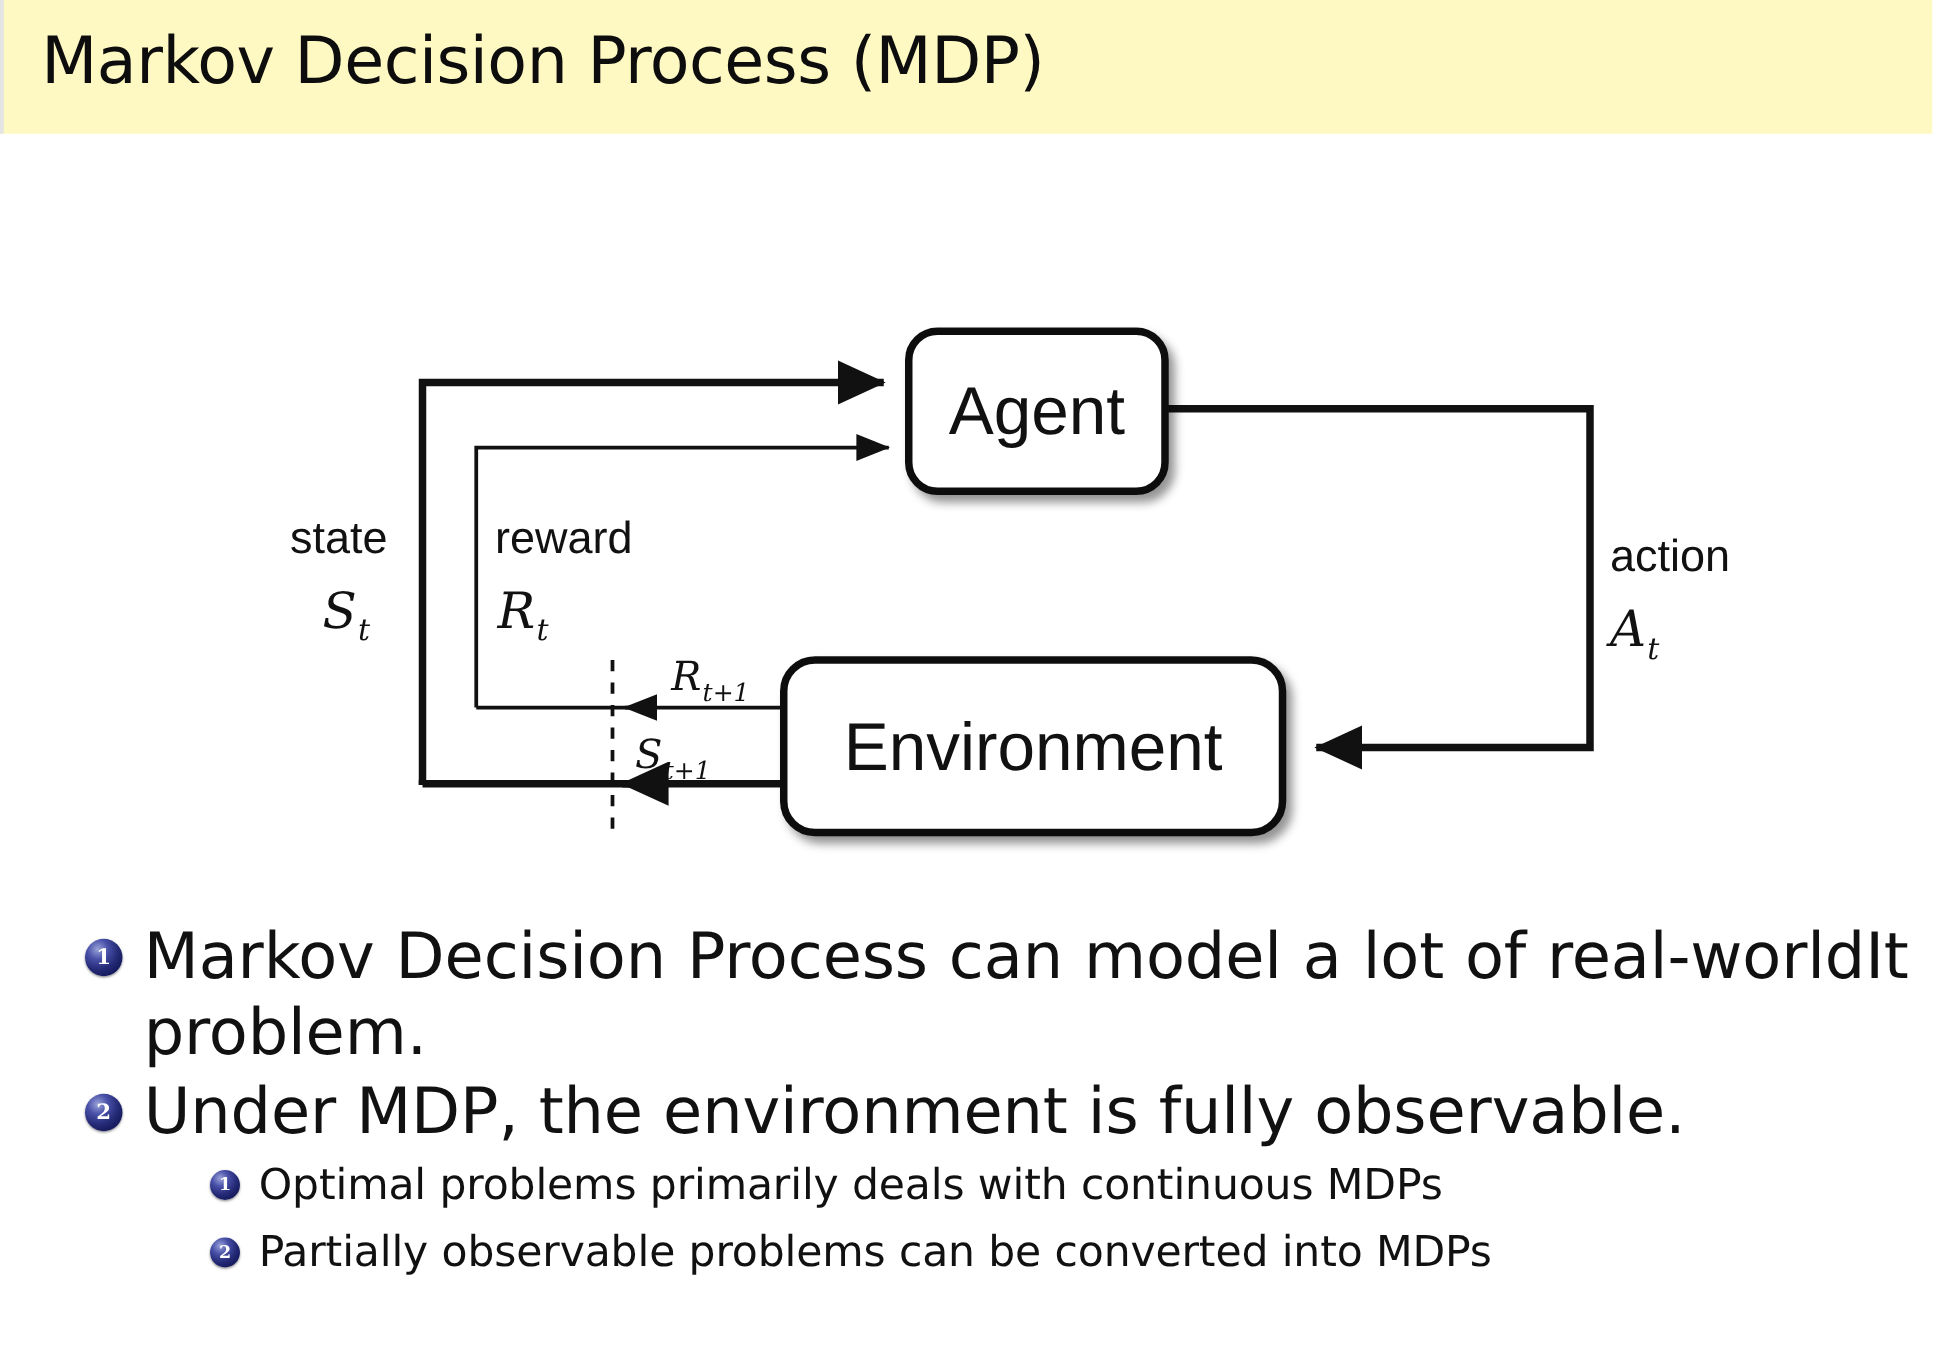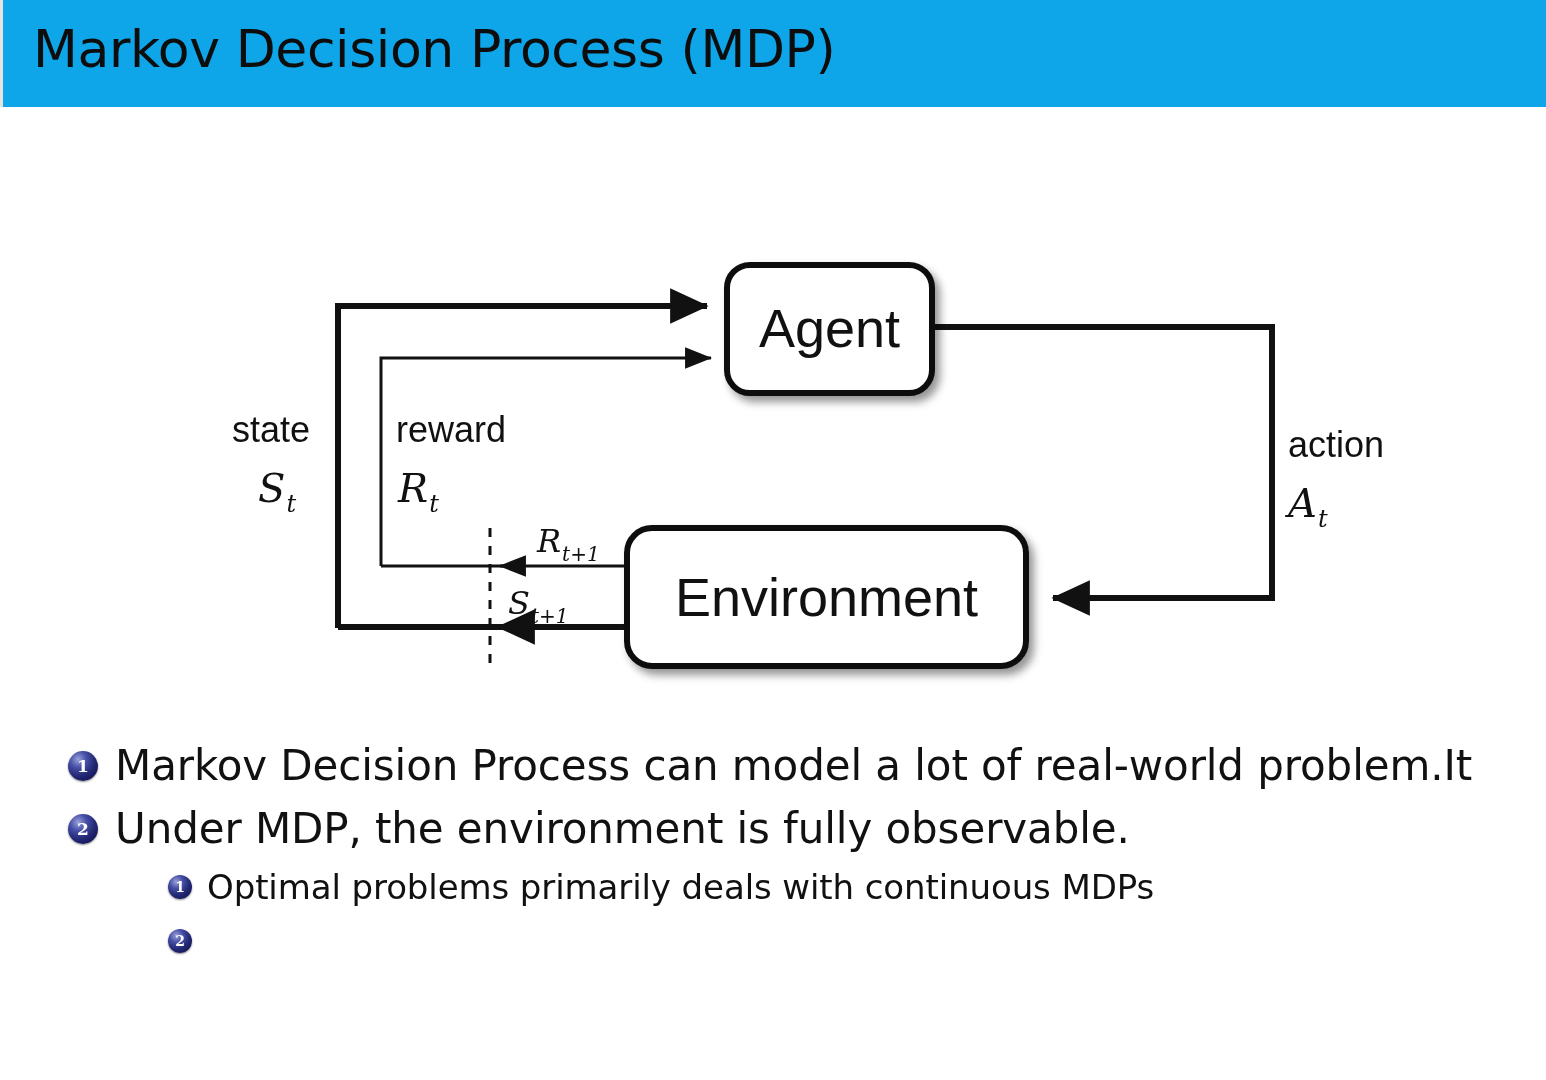--- a/index.html
+++ b/index.html
@@ -8,21 +8,21 @@
     width:1546px;height:1080px;
     background:#ffffff;
     font-family:"DejaVu Sans", sans-serif;
     overflow:hidden;
     position:relative;
   }
 
   
   #header-band{
     position:absolute;left:0;top:0;width:1546px;height:107px;
-    background:#0ea5e9;
+    background:#fef9c3;
     box-sizing:border-box;
     border-left:3px solid #e4e4e4;
   }
   #slide-title{
     position:absolute;left:30px;top:19px;
     font-family:"DejaVu Sans", sans-serif;
     font-size:52px;
     font-weight:400;
     color:#0d0d0d;
     letter-spacing:-0.4px;
@@ -97,21 +97,21 @@
     width:30px;height:30px;line-height:30px;font-size:17px;
     margin-top:16px;margin-right:17px;
   }
   .badge-2{
     width:24px;height:24px;line-height:24px;font-size:14px;
     margin-top:14px;margin-right:15px;
   }
 
   .btext-1{
     font-family:"DejaVu Sans", sans-serif;
-    font-size:42px;
+    font-size:51px;
     line-height:61px;
     color:#111111;
     text-align:justify;
     max-width:1412px;
     letter-spacing:-0.1px;
   }
   .btext-1 .line{display:block;}
   .btext-1 .j{
     display:flex;
     justify-content:space-between;
@@ -213,15 +213,16 @@
     </div>
   </div>
 
   <div class="bullet-row lvl2">
     <div class="badge badge-2">1</div>
     <div class="btext-2">Optimal problems primarily deals with continuous MDPs</div>
   </div>
 
   <div class="bullet-row lvl2">
     <div class="badge badge-2">2</div>
+    <div class="btext-2">Partially observable problems can be converted into MDPs</div>
   </div>
 
 </div>
 
 </body></html>

